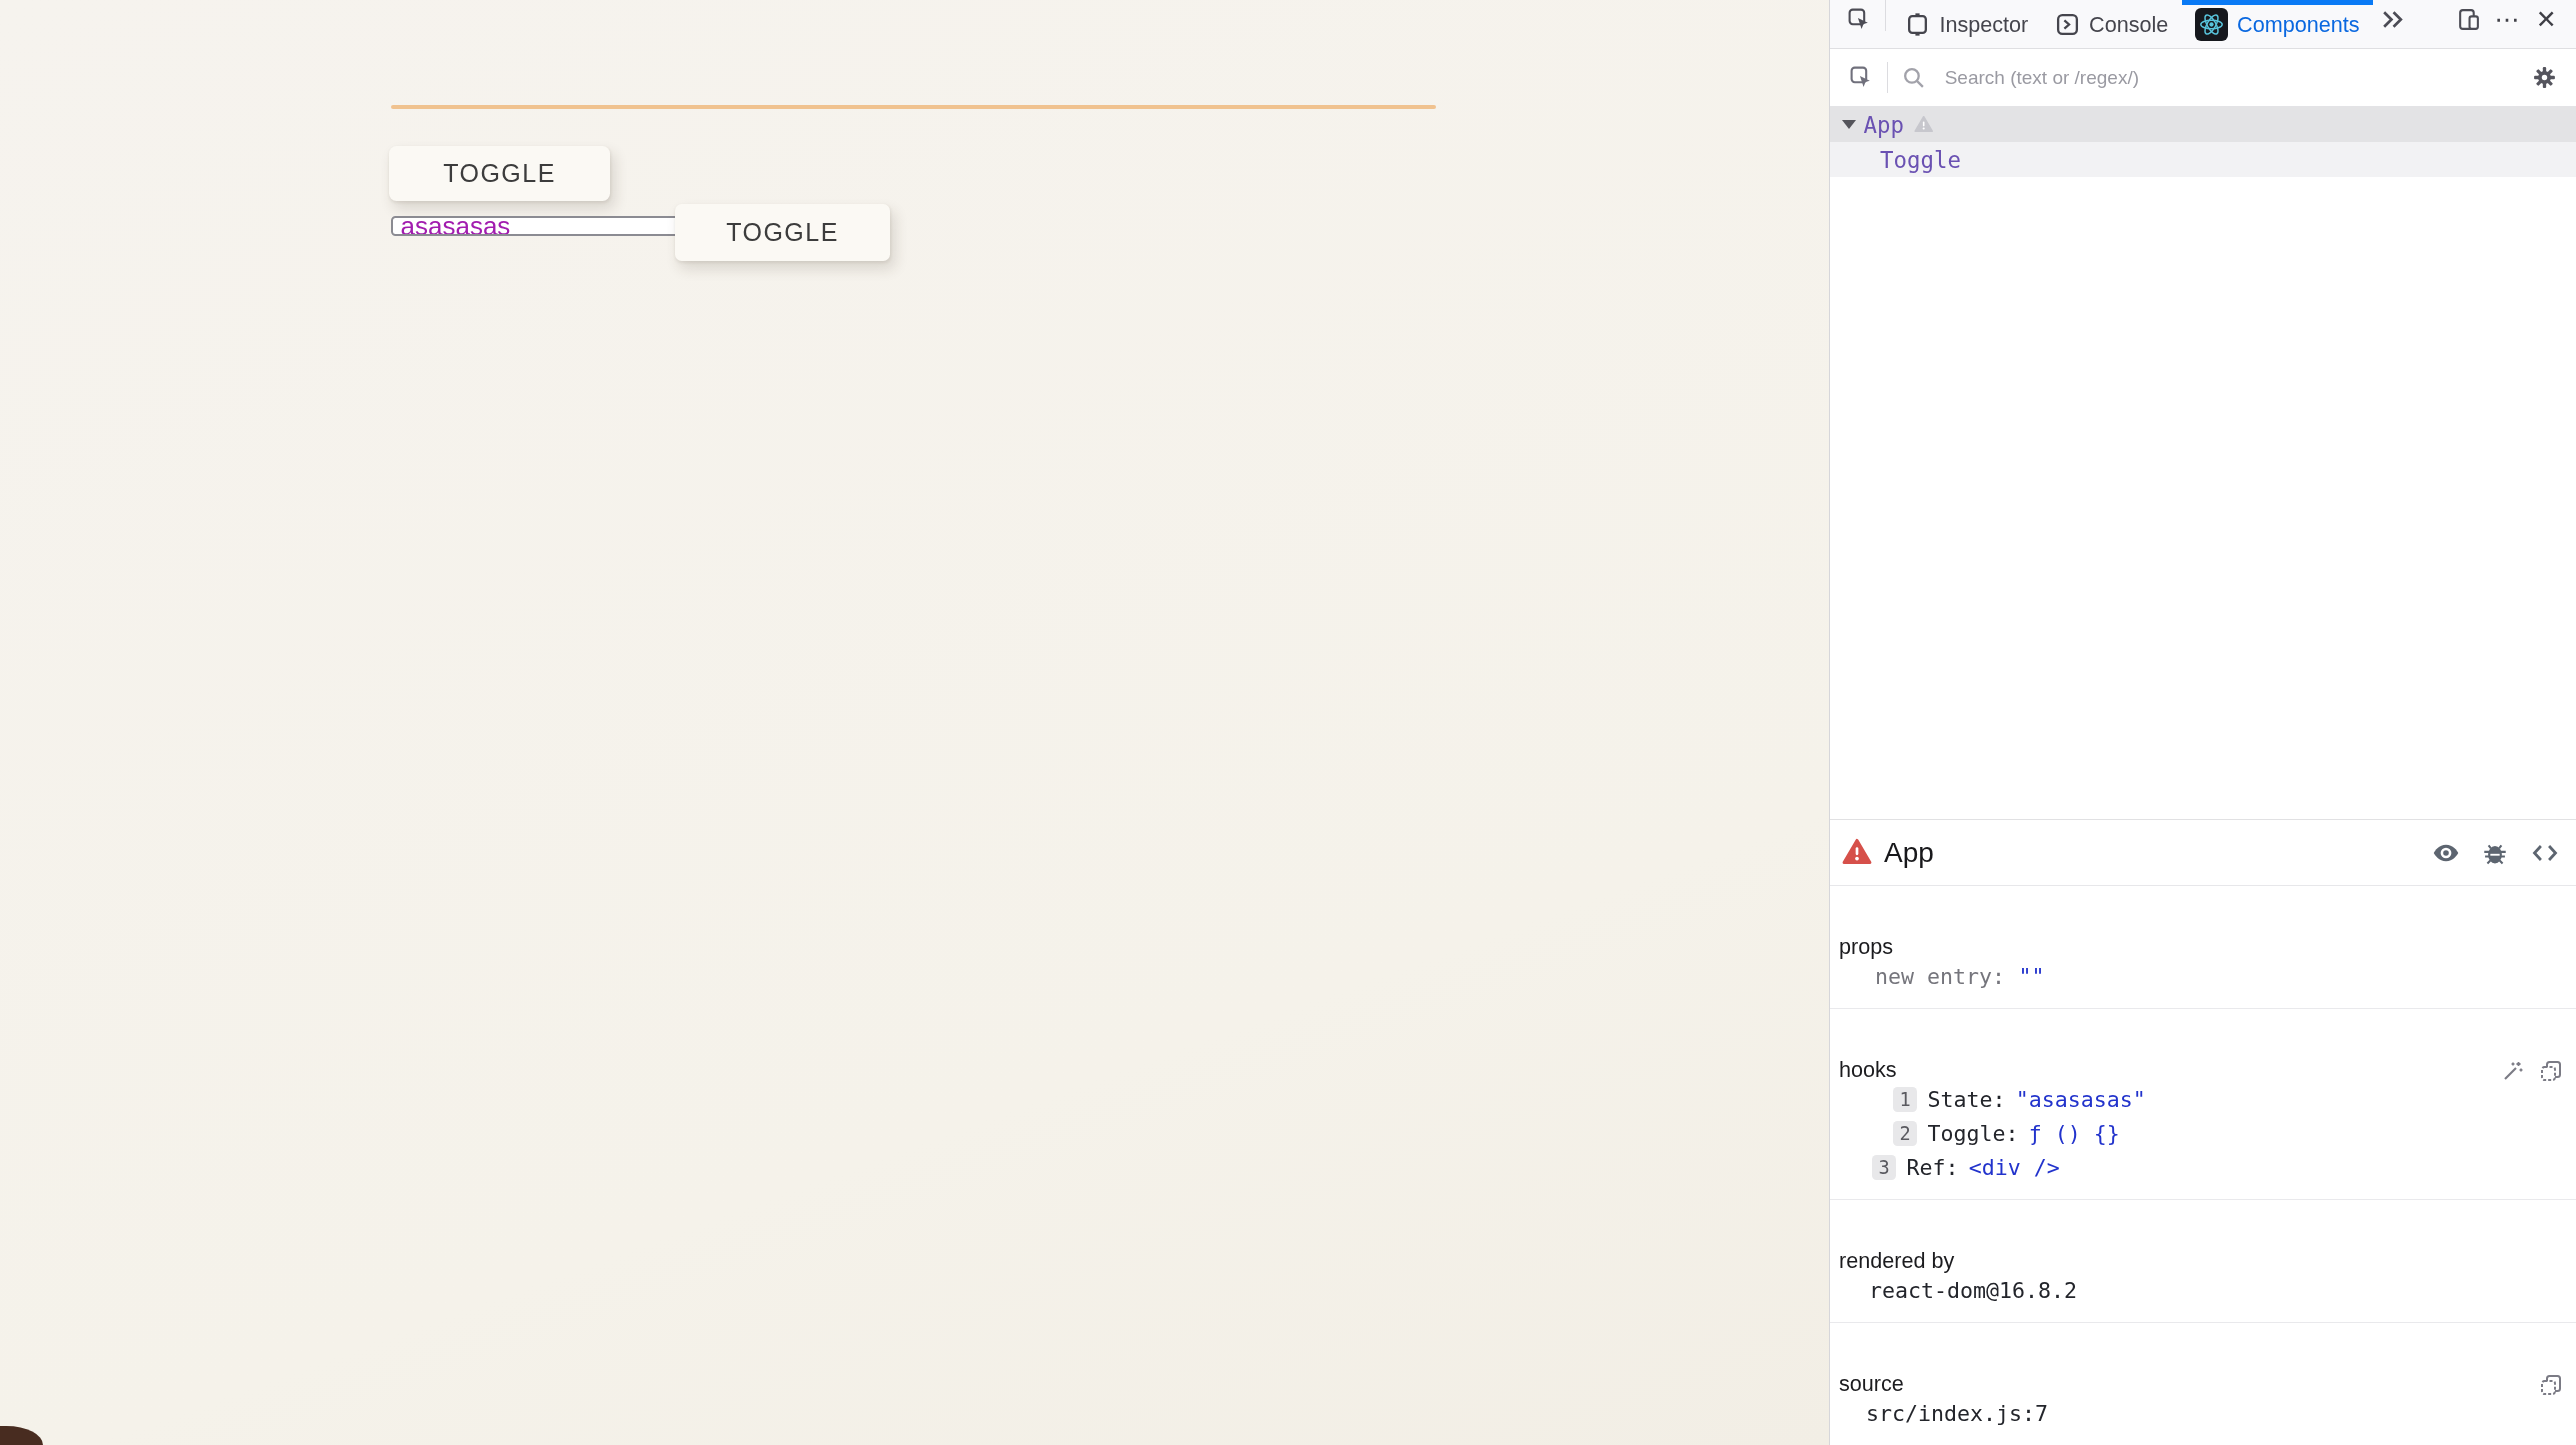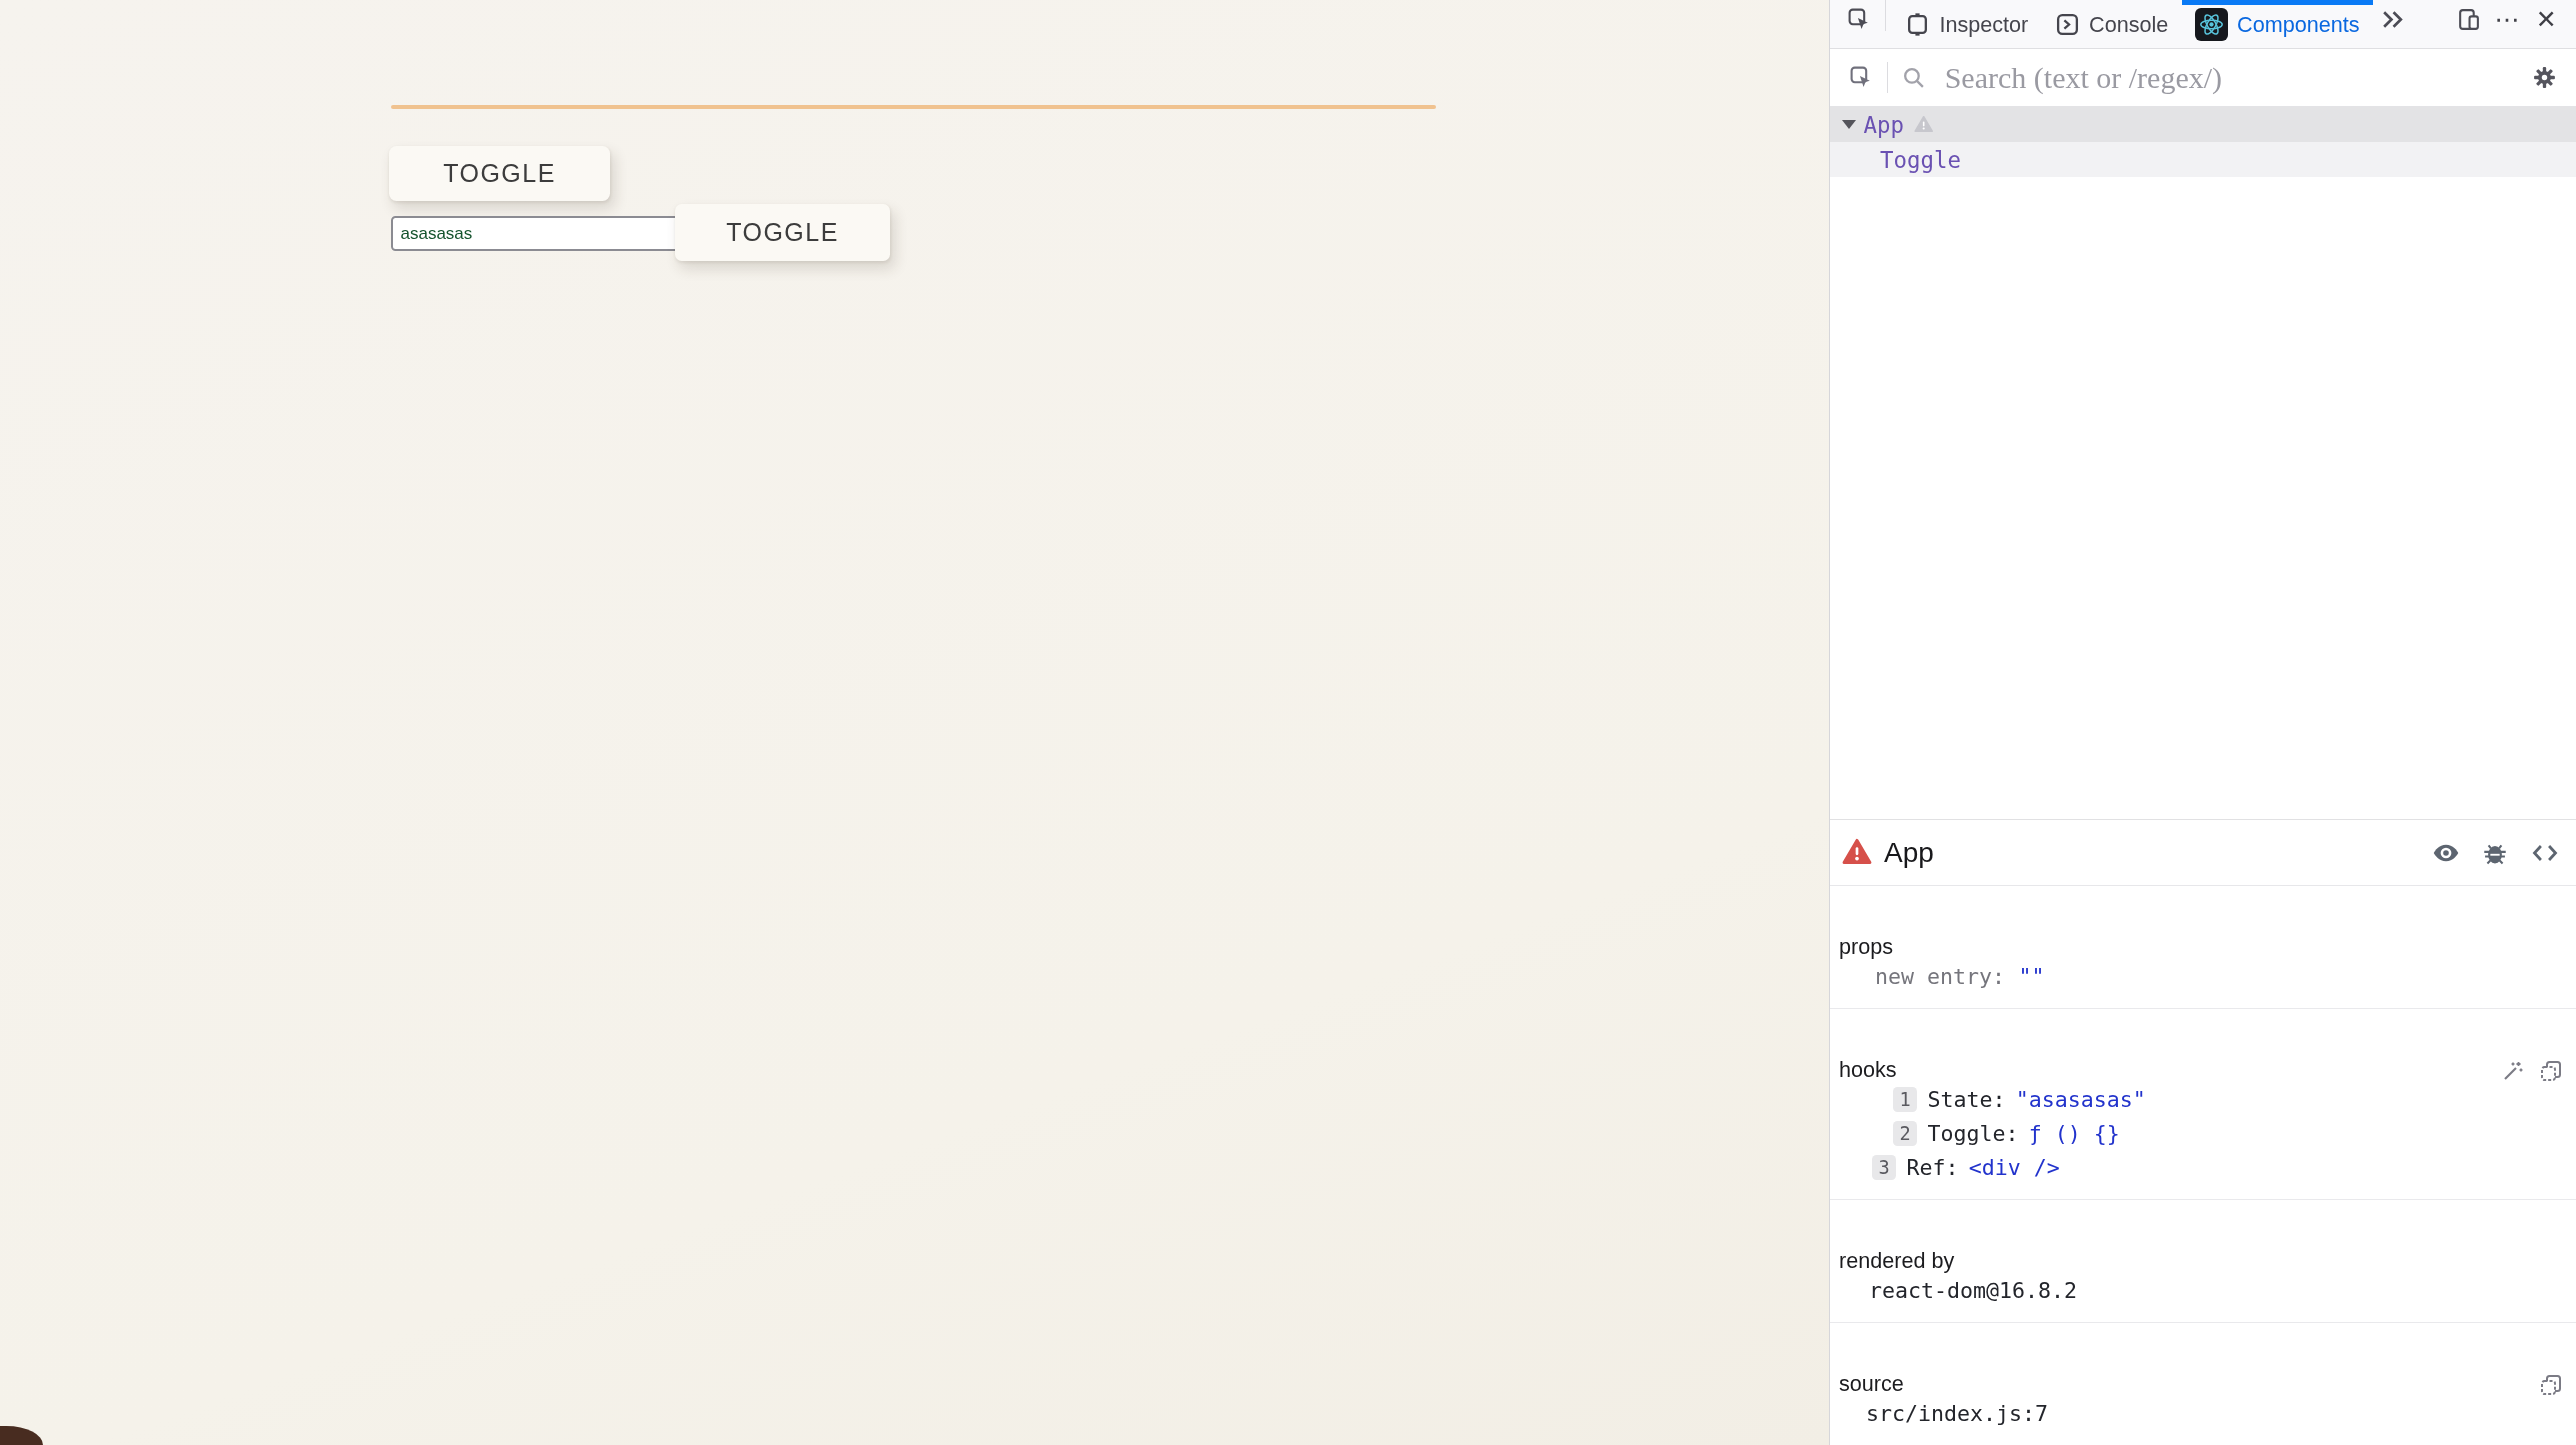--- a/index.html
+++ b/index.html
@@ -12,23 +12,23 @@
   .page-title { position:absolute; top:28px; left:0; right:0; text-align:center;
     font-size:51px; font-weight:700; color:#131313; letter-spacing:0.7px; }
   .title-underline { position:absolute; top:105px; left:391px; width:1045px; height:3.7px;
     background:#f0c28f; border-radius:2.2px; }
   .btn { position:absolute; display:flex; align-items:center; justify-content:center;
     background:#fbf9f4; border:none; border-radius:7.5px; color:#3c3c3c;
     font-size:25px; letter-spacing:1.5px; cursor:pointer;
     box-shadow:4.5px 7.5px 13.4px rgba(60,45,25,0.14), 0.7px 1.5px 3px rgba(60,45,25,0.08); }
   .btn-toggle { left:389px; top:146px; width:221px; height:55px; }
   .btn-submit { left:675px; top:204px; width:215px; height:57px; border-radius:6.7px; }
-  .title-input { position:absolute; left:391px; top:216px; width:289px; height:35px;
+  .title-input { position:absolute; left:391px; top:216px; width:289px; height:20px;
     background:#ffffff; border:2.2px solid #8b8b92; border-radius:4.5px;
-    font-size:17px; color:#14532d; padding:0 7.5px; font-family:"Liberation Sans",sans-serif; }
+    font-size:26px; color:#a21caf; padding:0 7.5px; font-family:"Liberation Sans",sans-serif; }
   .corner-shape { position:absolute; left:0; bottom:0; width:43px; height:19.4px;
     background:#482c20; border-top-right-radius:43px 22.4px; }
 
   
   .devtools { position:relative; width:747px; height:100%; background:#ffffff;
     border-left:1.5px solid #d6d6da; display:flex; flex-direction:column; }
 
   .dt-tabbar { position:relative; height:49px; background:#f9f9fb; border-bottom:0.7px solid #dfdfe2;
     display:flex; align-items:flex-start; padding:0 10.4px; flex:0 0 auto; }
   .dt-icon-btn { display:flex; align-items:center; justify-content:center;
@@ -42,22 +42,22 @@
   .dt-tab.active .tab-topline { position:absolute; top:0; left:0; right:0; height:4.5px; background:#0a7af5; }
   .react-badge { width:33px; height:33px; background:#16181d; border-radius:6px;
     display:flex; align-items:center; justify-content:center; }
   .react-badge svg { width:27px; height:27px; }
   .tab-spacer { flex:1 1 auto; }
   .glyph-btn { font-size:25px; color:#3f3f46; width:39px; height:39px;
     display:flex; align-items:center; justify-content:center; cursor:pointer; flex:0 0 auto; }
 
   .dt-searchrow { height:58px; display:flex; align-items:center; padding:0 12px;
     border-bottom:0.7px solid #e3e3e6; background:#fff; flex:0 0 auto; }
-  .search-input { flex:1 1 auto; border:none; outline:none; font-size:30px; color:#333;
-    margin-left:12px; background:transparent; font-family:Liberation Serif, serif; }
+  .search-input { flex:1 1 auto; border:none; outline:none; font-size:19px; color:#333;
+    margin-left:12px; background:transparent; font-family:Liberation Sans, sans-serif; }
   .search-input::placeholder { color:#9a9aa2; }
 
   .dt-tree { flex:1 1 auto; overflow:hidden; background:#fff;
     font-family:"DejaVu Sans Mono", monospace; font-size:22.4px; }
   .tree-row { display:flex; align-items:center; height:35px; color:#6a51b2; cursor:pointer; }
   .tree-row.selected { background:#e3e3e5; }
   .tree-row.child { background:#f2f2f4; }
   .tree-caret { width:0; height:0; border-left:7.5px solid transparent; border-right:7.5px solid transparent;
     border-top:9px solid #54545b; margin:0 7.5px 0 12px; }
   .tree-indent-child { padding-left:50px; }

